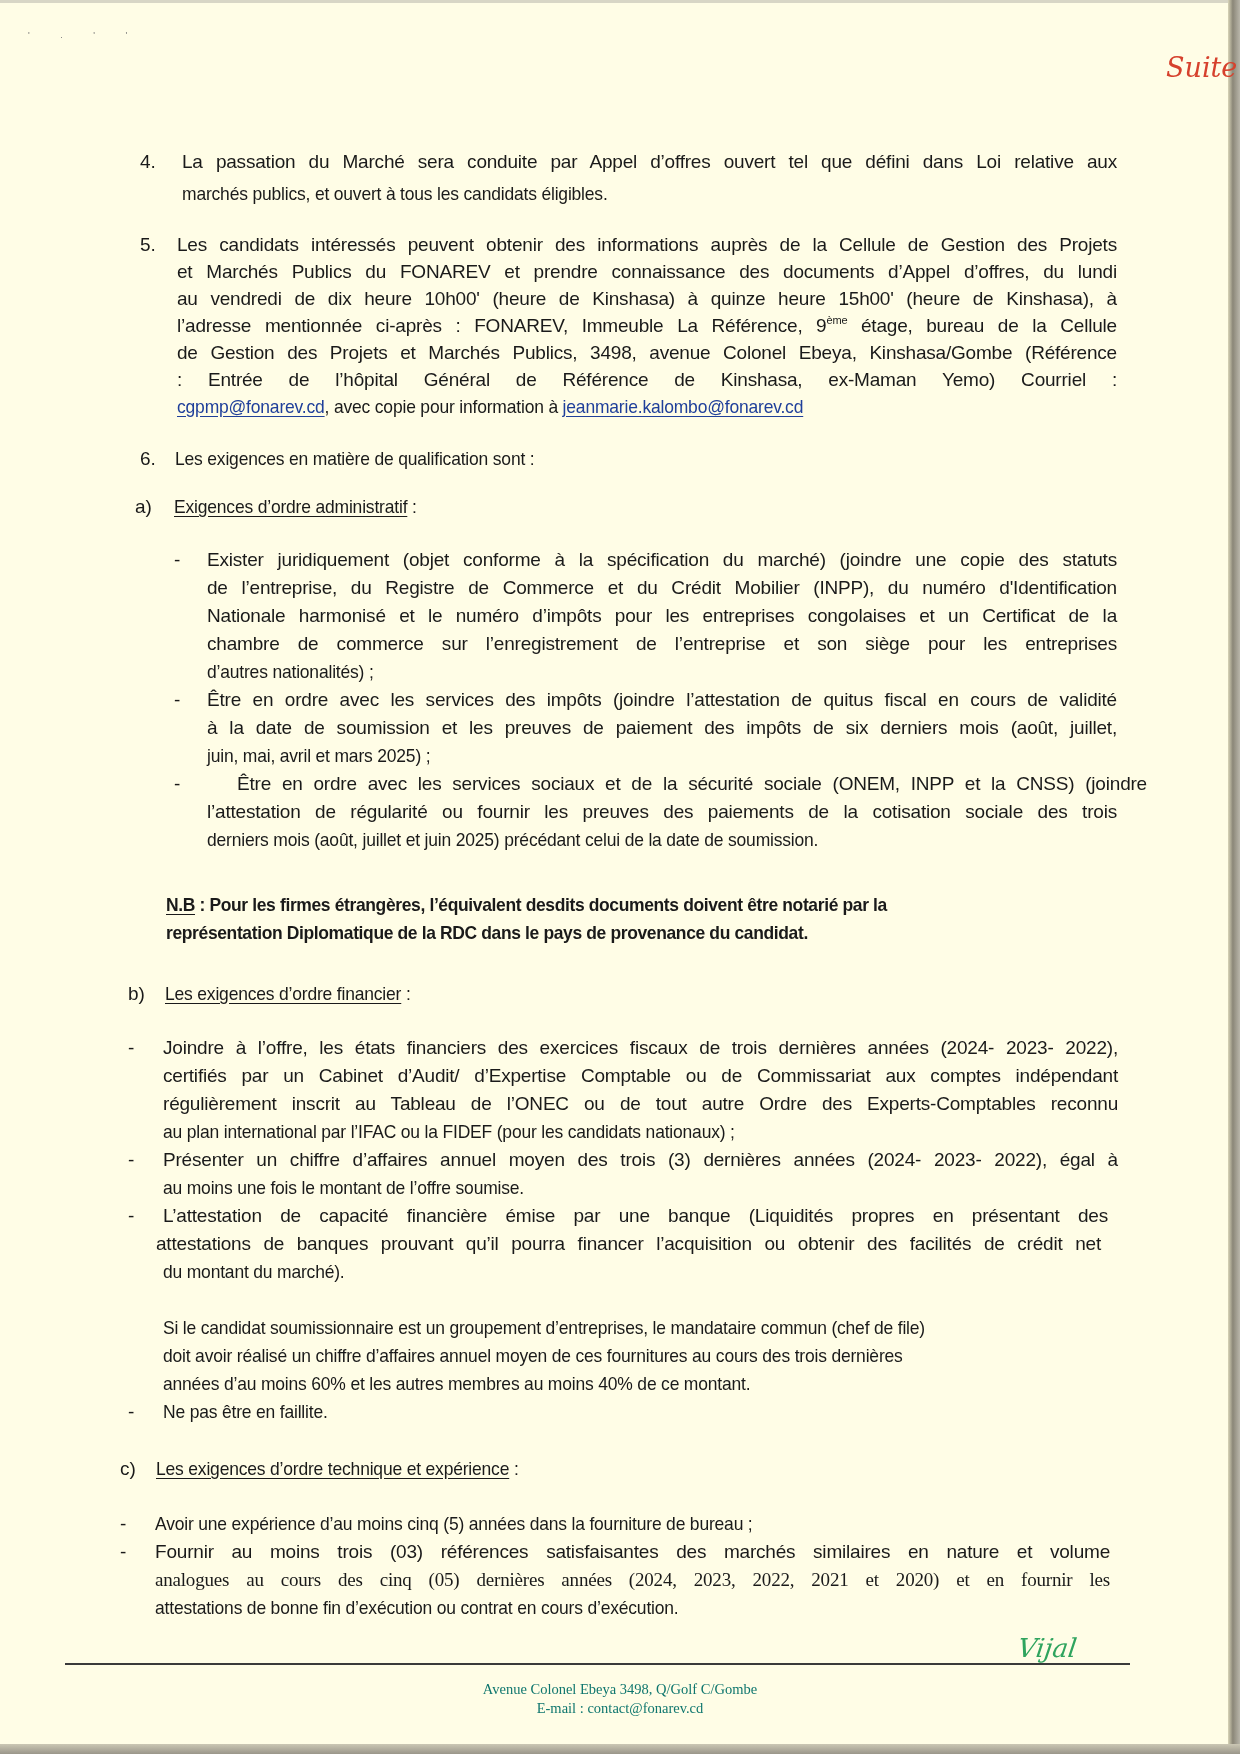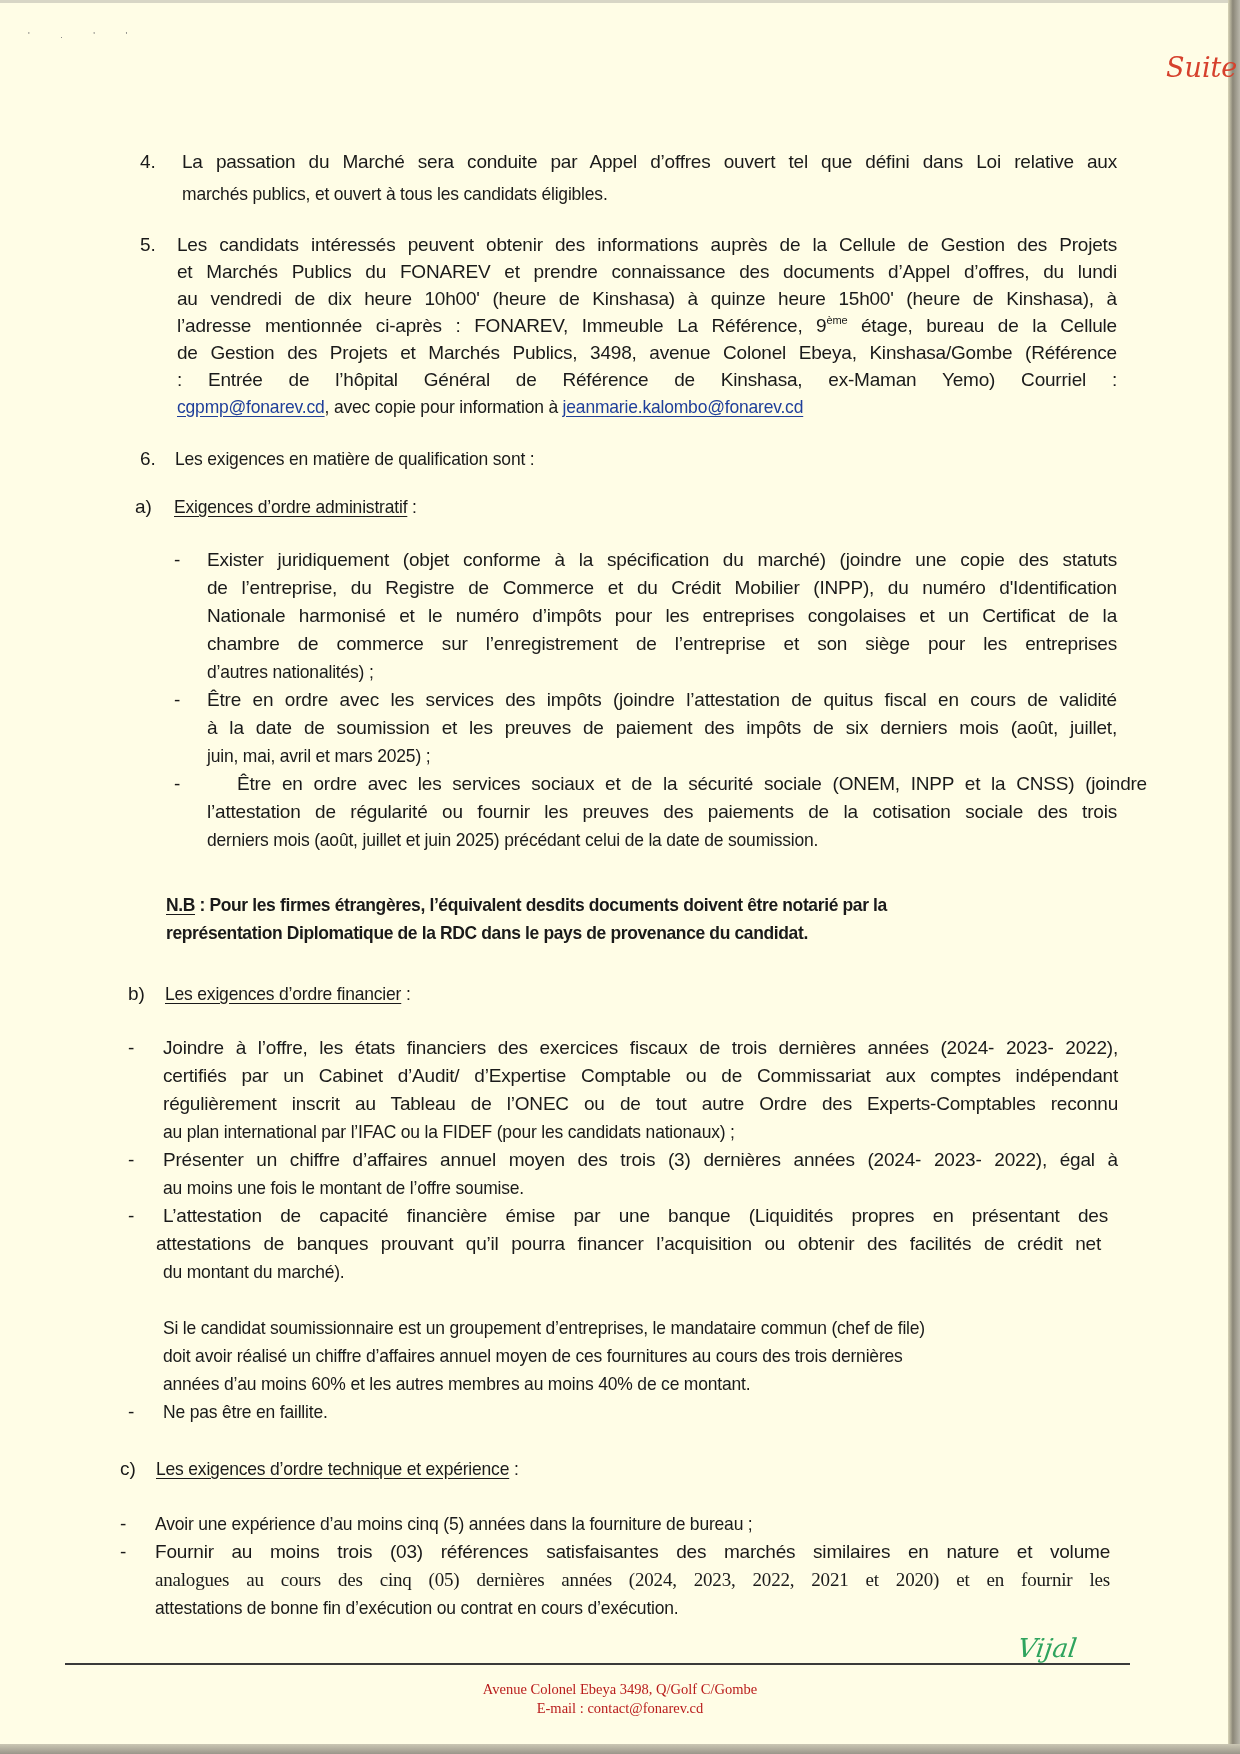--- a/index.html
+++ b/index.html
@@ -25,21 +25,21 @@
   .dash { position: absolute; font-size: 19px; line-height: 24px; }
   .u { text-decoration: underline; text-underline-offset: 3px; }
   .b { font-weight: bold; }
   a.mail { color: #1f3f9a; text-decoration: underline; text-underline-offset: 3px; }
   sup { font-size: 11px; line-height: 0; vertical-align: 8px; }
 
   .footer-rule { position: absolute; left: 65px; top: 1663px; width: 1065px; height: 2px; background: #3a3a3a; }
   .signature { position: absolute; left: 1018px; top: 1633px; font-family: "DejaVu Serif", serif;
     font-style: italic; font-size: 26px; color: #2fa45e; transform: skewX(-8deg); }
   .footer { position: absolute; left: 0; width: 1240px; text-align: center;
-    font-family: "Liberation Serif", serif; font-size: 14.5px; color: #b91c1c; }
+    font-family: "Liberation Serif", serif; font-size: 14.5px; color: #0f766e; }
 </style>
 </head>
 <body>
 
 <div class="page-edge-top"></div>
 <div class="page-edge-right"></div>
 <div class="page-edge-bottom"></div>
 
 <div class="specks">' . ' '</div>
 <div class="suite">Suite</div>

